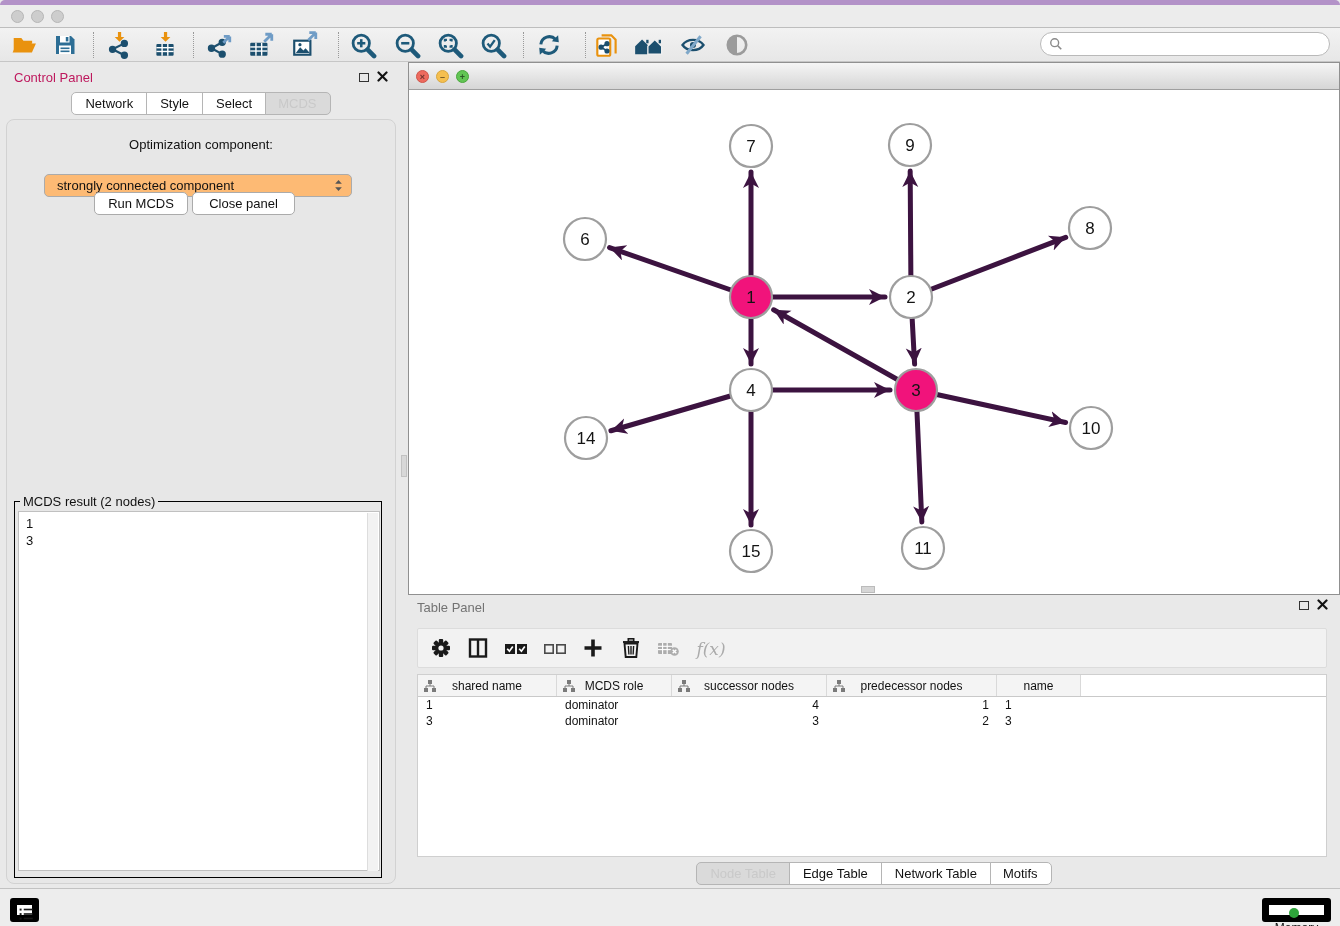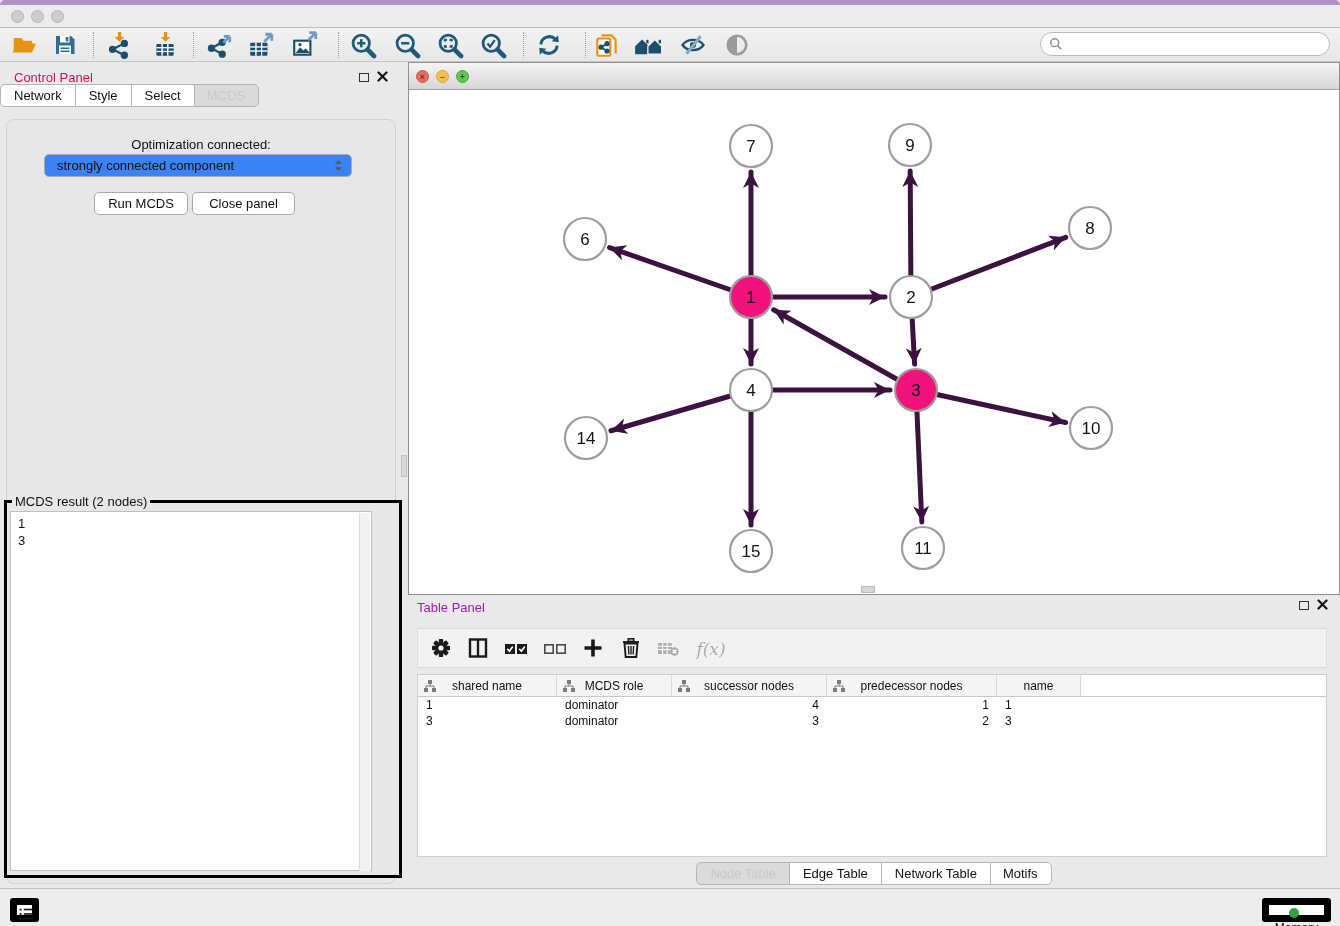--- a/index.html
+++ b/index.html
@@ -24,56 +24,56 @@
   .tb svg { display:block; margin:0 auto; }
   .tbsep { position:absolute; top:4px; width:0; height:26px; border-left:1px dotted #9A9A9A; }
   .search-wrap { position:absolute; left:1040px; top:4px; width:290px; height:24px; background:#fff;
     border:1px solid #B9B9B9; border-radius:13px; display:flex; align-items:center; padding:0 8px; }
   .search-wrap input { border:none; outline:none; flex:1; font-size:12px; font-family:"Liberation Sans",sans-serif; background:transparent; }
 
   
   .cp-title { left:14px; top:70px; font-size:13px; color:#be185d; }
   .panel-float { width:10px; height:9px; border:1.5px solid #333; top:73px; cursor:pointer; }
   .panel-x { top:71px; font-size:12px; font-weight:bold; color:#111; cursor:pointer; line-height:14px; }
-  .cp-tabs { left:0; top:84px; width:402px; display:flex; justify-content:flex-start; }
+  .cp-tabs { left:0; top:92px; width:402px; display:flex; justify-content:center; }
   .tab { border:1px solid #B5B5B5; background:#fff; font-size:13px; color:#111;
     padding:3px 13px; margin-left:-1px; cursor:pointer; font-family:"Liberation Sans",sans-serif; }
   .tab:first-child { border-radius:5px 0 0 5px; margin-left:0; }
   .tab:last-child { border-radius:0 5px 5px 0;padding-left:12px; }
   .tab.sel { background:#DADADA; color:#C9C9C9; }
   .cp-content { left:6px; top:119px; width:390px; height:765px; background:#E7E7E7;
     border:1px solid #D2D2D2; border-radius:8px; }
   .opt-label { left:0; top:137px; width:402px; text-align:center; font-size:13px; color:#111; }
-  .dropdown { left:44px; top:154px; width:308px; height:23px; background:#3b82f6; border:1px solid #ABABAB;
+  .dropdown { left:44px; top:174px; width:308px; height:23px; background:#fdba74; border:1px solid #ABABAB;
     border-radius:5px; display:flex; align-items:center; padding:0 6px 0 12px; cursor:pointer; }
   .dropdown .val { flex:1; font-size:13px; color:#111; }
   .btn { position:absolute; height:23px; background:#fff; border:1px solid #ABABAB; border-radius:5px;
     font-size:13px; color:#111; cursor:pointer; font-family:"Liberation Sans",sans-serif; }
-  .fieldset-box { left:4px; top:494px; width:398px; height:384px; border:3px solid #000000; background:#E7E7E7; }
+  .fieldset-box { left:14px; top:494px; width:368px; height:384px; border:1px solid #000000; background:#E7E7E7; }
   .fieldset-box legend { font-size:13px; color:#111; margin-left:5px; padding:0 3px; }
   .result-area { position:absolute; left:3px; top:2px; width:362px; height:360px; background:#fff;
     border:1px solid #C0C0C0; font-size:13px; color:#111; padding:3px 0 0 7px; line-height:17px; }
   .result-scroll { position:absolute; right:1px; top:1px; width:11px; height:358px; background:#F2F2F2; border-left:1px solid #DDD; }
 
   
   .vsplit { left:401px; top:62px; width:6px; height:826px; cursor:col-resize; }
   .vsplit .grip { position:absolute; left:0; top:393px; width:6px; height:22px; background:#D8D8D8; border:1px solid #C2C2C2; }
 
   
   .net-win { left:408px; top:62px; width:932px; height:533px; border:1px solid #909090; background:#fff; }
   .net-titlebar { position:absolute; left:0; top:0; width:100%; height:27px;
     background:linear-gradient(#F5F5F5,#D6D6D6); border-bottom:1px solid #9F9F9F; }
   .mac-btn { position:absolute; top:7px; width:13px; height:13px; border-radius:50%; font-size:9px;
     line-height:12px; text-align:center; color:rgba(0,0,0,0.55); cursor:pointer; font-weight:bold; }
   .net-title { position:absolute; top:6px; left:0; width:100%; text-align:center; font-size:13px; color:#111; }
   .net-view { position:absolute; left:0; top:27px; width:930px; height:504px; background:#fff; }
   .net-grip { left:861px; top:586px; width:14px; height:7px; background:#D6D6D6; border:1px solid #BBB; }
 
   
-  .tp-title { left:417px; top:600px; font-size:13px; color:#a21caf; }
+  .tp-title { left:417px; top:600px; font-size:13px; color:#737373; }
   .tp-toolbar { left:417px; top:628px; width:910px; height:40px; background:#F2F2F2;
     border:1px solid #DCDCDC; border-radius:2px; }
   .tpi { position:absolute; top:6px; width:30px; height:28px; background:none; border:none; cursor:pointer; padding:0; }
   .fx { font-family:"DejaVu Serif", serif; font-style:italic; font-size:17px; color:#ABABAB; }
   .table-wrap { left:417px; top:674px; width:910px; height:183px; background:#fff; border:1px solid #CFCFCF; }
   .thead { display:flex; height:22px; border-bottom:1px solid #C9C9C9; }
   .th { position:relative; background:#F4F4F4; border-right:1px solid #D9D9D9; font-size:12px; color:#111;
     display:flex; align-items:center; justify-content:center; cursor:pointer; }
   .th .type-ic { position:absolute; left:6px; top:5px; }
   .trow { display:flex; height:16px; font-size:12px; color:#111; cursor:default; }
@@ -271,21 +271,21 @@
       </g>
     </svg>
 </div>
 <div class="abs cp-tabs">
     <button class="tab">Network</button>
     <button class="tab">Style</button>
     <button class="tab">Select</button>
     <button class="tab sel">MCDS</button>
   </div>
 <div class="abs cp-content"></div>
-<div class="abs opt-label">Optimization connected:</div>
+<div class="abs opt-label">Optimization component:</div>
 <div class="abs dropdown">
   <span class="val">strongly connected component</span>
   <svg width="13" height="15" viewBox="0 0 14 18">
       <path d="M3 7 L7 2.5 L11 7 Z" fill="#555"></path>
       <path d="M3 11 L7 15.5 L11 11 Z" fill="#555"></path>
     </svg>
 </div>
 <button class="btn" style="left:94px; top:192px; width:94px;">Run MCDS</button>
 <button class="btn" style="left:192px; top:192px; width:103px;">Close panel</button>
 <fieldset class="abs fieldset-box">

